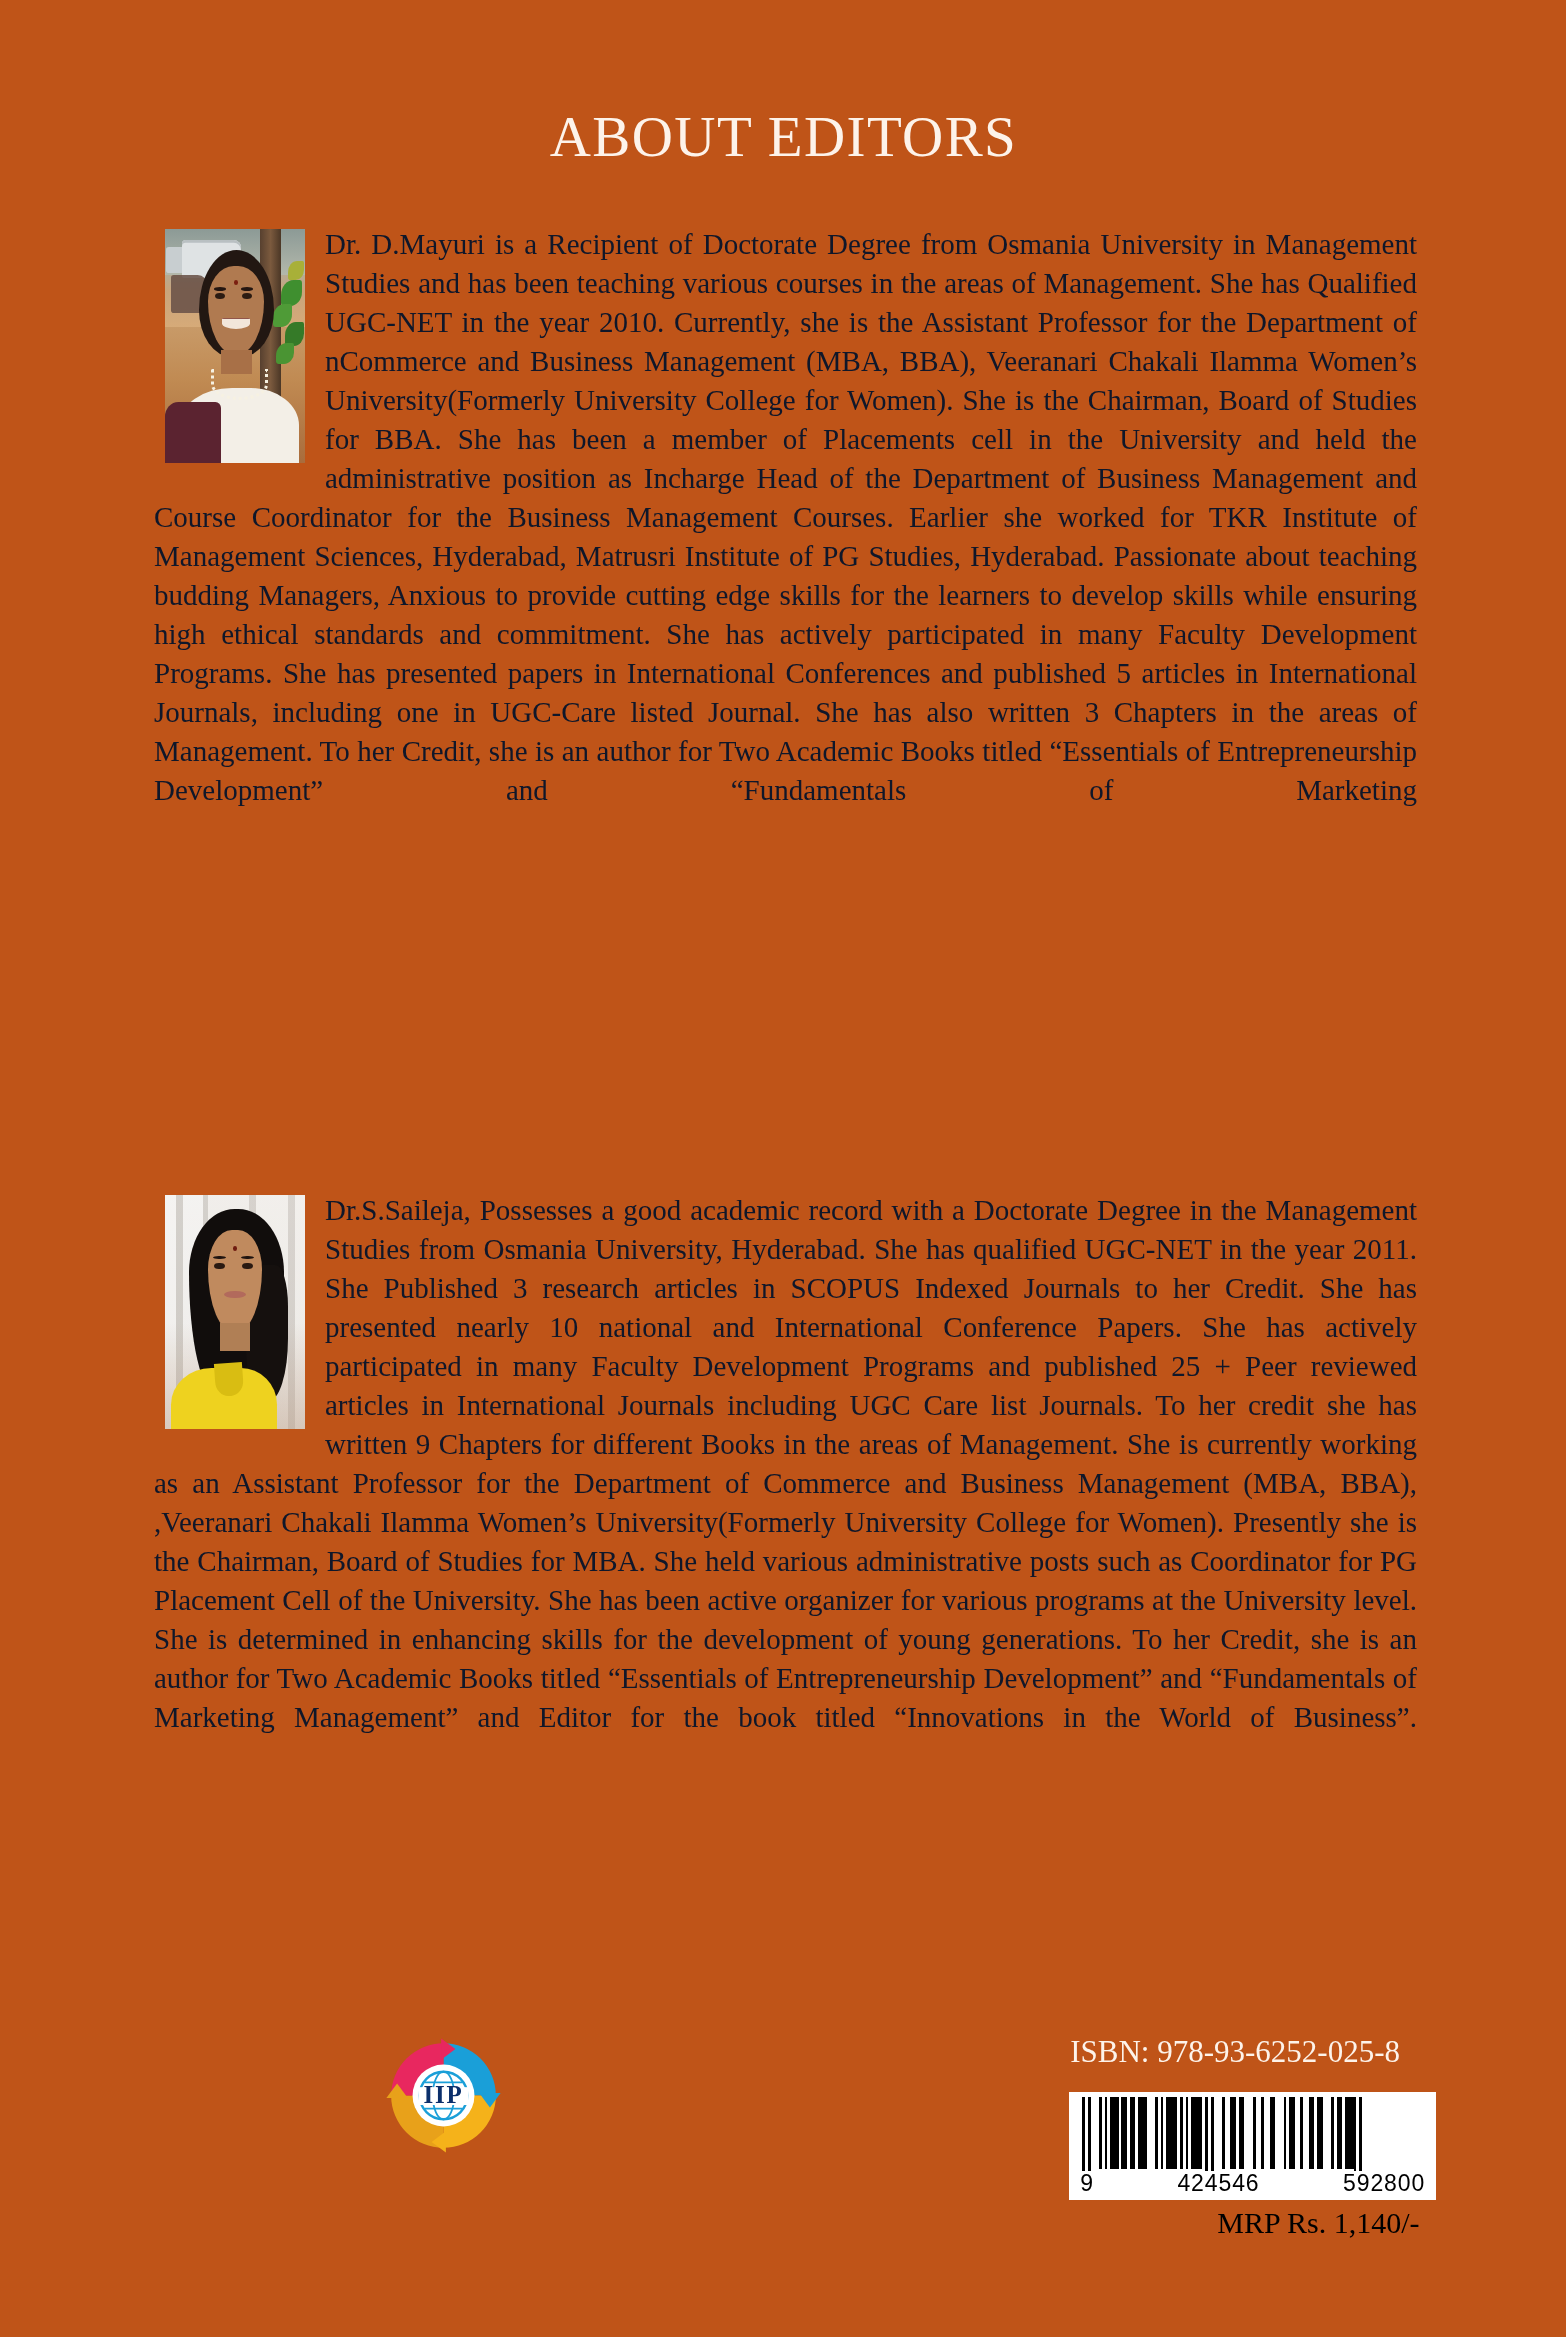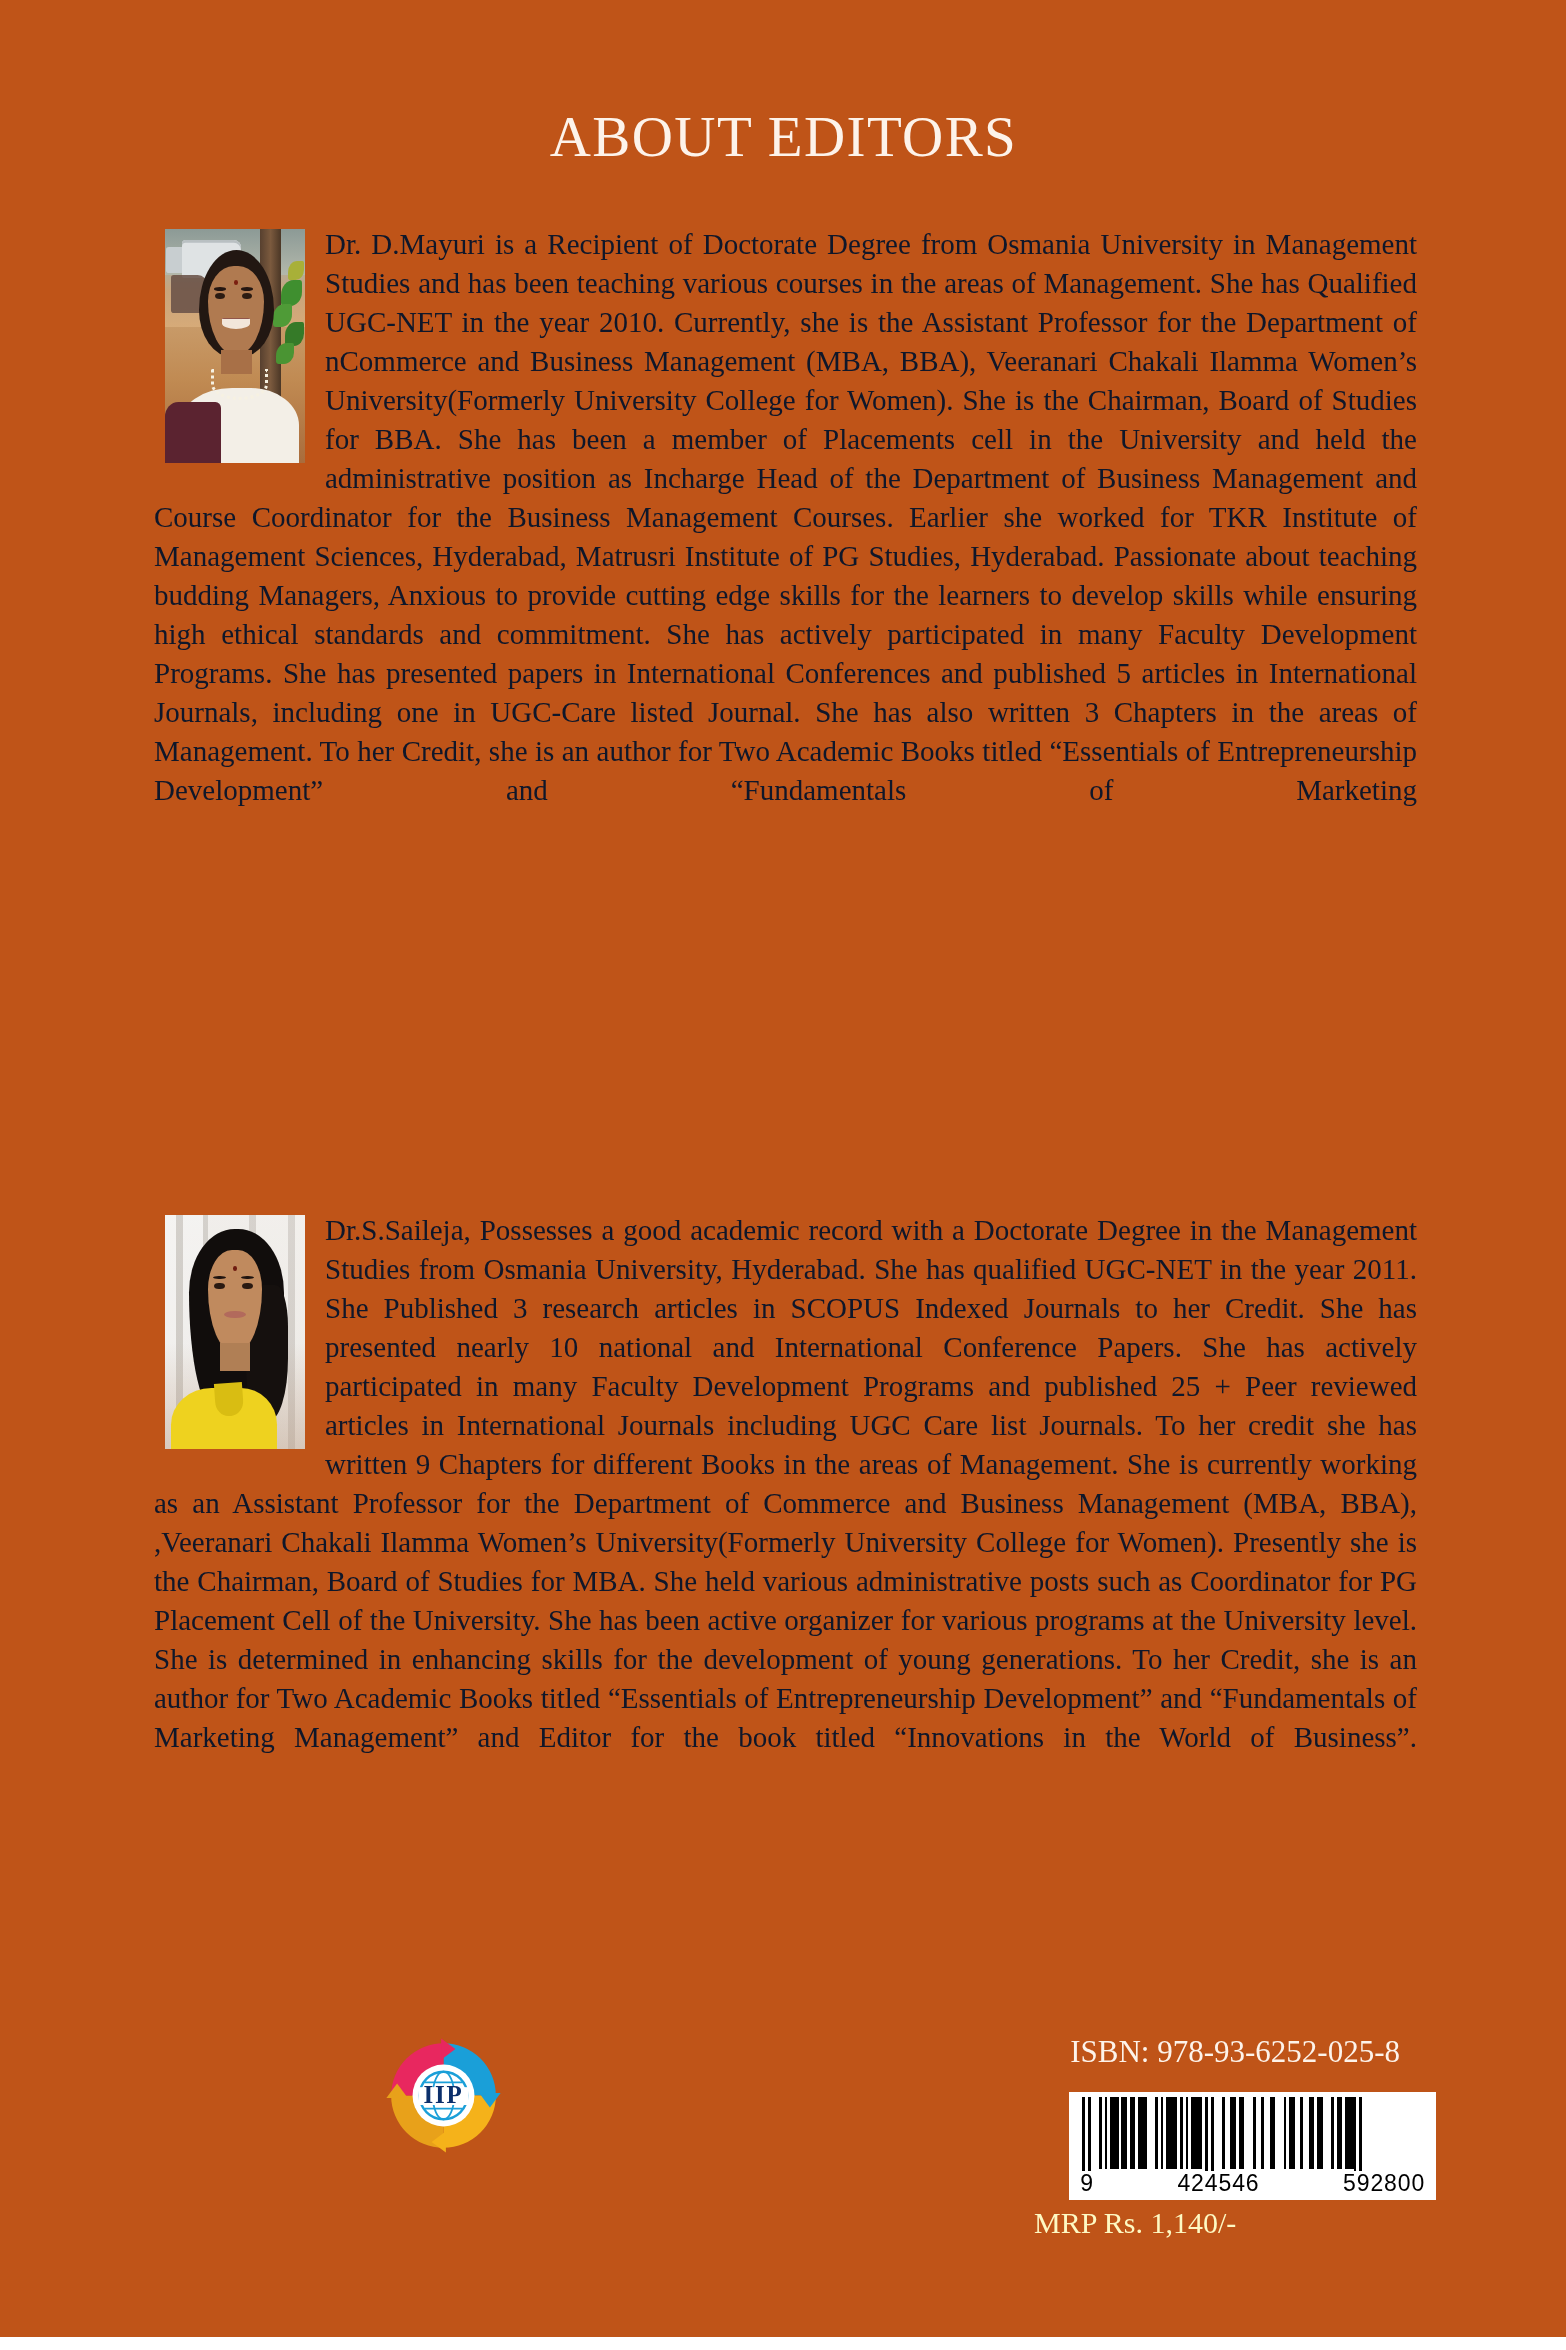--- a/index.html
+++ b/index.html
@@ -39,21 +39,21 @@
     left: 154px;
     width: 1263px;
     color: #0f172a;
     font-size: 29px;
     line-height: 1.345;
     text-align: justify;
     text-justify: inter-word;
     hyphens: none;
   }
   .editor-block.one { top: 225px; }
-  .editor-block.two { top: 1191px; margin-top: 20px; }
+  .editor-block.two { top: 1191px; }
 
   .bio-text { margin: 0; }
   .bio-text::after {
     content: "";
     display: inline-block;
     width: 100%;
   }
 
   
   .photo {
@@ -283,23 +283,23 @@
     left: 7.3px; right: 7.3px; bottom: 2.8px;
     display: flex;
     justify-content: space-between;
     font-family: "Liberation Sans", "DejaVu Sans", sans-serif;
     font-size: 23px;
     color: #000;
     letter-spacing: 0.9px;
     padding: 0 3.7px;
   }
   .mrp-text {
-    color: #fef9c3;
+    color: #000000;
     font-size: 30px;
-    text-align: left;
+    text-align: right;
     margin-top: 5.5px;
     padding-right: 18.4px;
   }
   .logo-center-text {
     position: absolute;
     left: 0; right: 0;
     top: 50%;
     transform: translateY(-50%);
     text-align: center;
     font-family: "Liberation Serif", serif;

